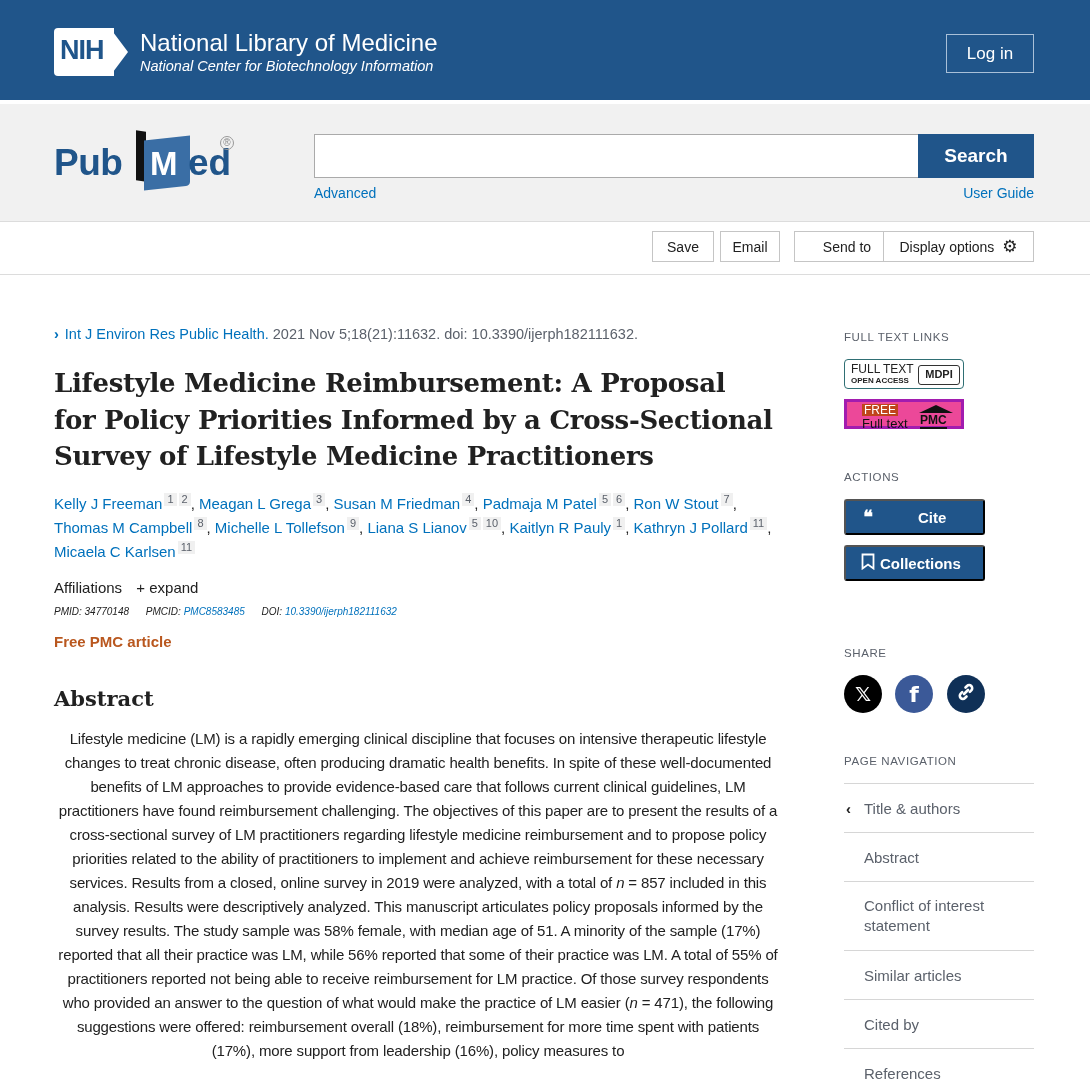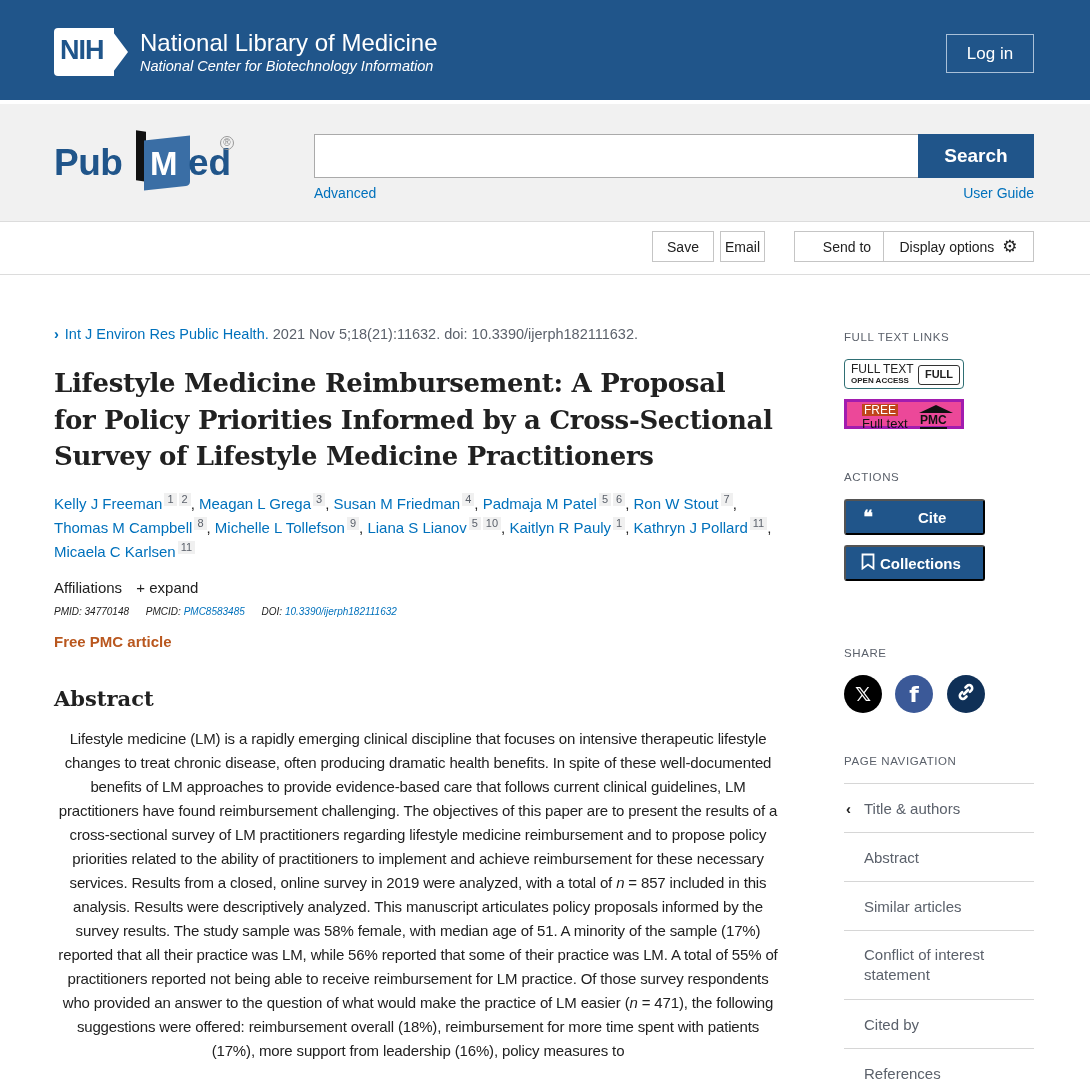--- a/index.html
+++ b/index.html
@@ -29,21 +29,21 @@
   .pubmed-logo .reg { position: absolute; left: 166px; top: 8px; font-size: 14px; color: #888; border: 1px solid #999; border-radius: 50%; width: 14px; height: 14px; line-height: 12px; text-align: center; font-size: 10px; }
   .search-input { position: absolute; left: 314px; top: 30px; width: 605px; height: 44px; border: 1px solid #aaa; background: #fff; font-size: 16px; padding: 0 10px; }
   .search-btn { position: absolute; left: 918px; top: 30px; width: 116px; height: 44px; background: #20558a; color: #fff; font-size: 19px; font-weight: bold; border: none; display: flex; align-items: center; justify-content: center; }
   .adv-link { position: absolute; left: 314px; top: 81px; font-size: 14px; color: #0071bc; }
   .guide-link { position: absolute; right: 56px; top: 81px; font-size: 14px; color: #0071bc; }
 
   
   .toolbar { position: absolute; left: 0; top: 219px; width: 1090px; height: 56px; border-bottom: 1px solid #dcdcdc; }
   .tbtn { position: absolute; top: 12px; height: 31px; border: 1px solid #c5c5c5; background: #fff; font-size: 14px; color: #212121; display: flex; align-items: center; justify-content: center; }
   .tbtn.save { left: 652px; width: 62px; }
-  .tbtn.email { left: 720px; width: 45px; }
+  .tbtn.email { left: 720px; width: 60px; }
   .tbtn.send { left: 794px; width: 106px; }
   .tbtn.display { left: 883px; width: 151px; }
   .gear { margin-left: 8px; font-size: 17px; line-height: 1; }
 
   
   .citation { position: absolute; left: 54px; top: 326px; font-size: 14.5px; color: #5b616b; white-space: nowrap; }
   .citation .chev { color: #0071bc; margin-right: 6px; font-weight: bold; }
   .citation .journal { color: #0071bc; }
   .title { position: absolute; left: 54px; top: 365px; width: 720px; font-family: "DejaVu Serif", "Liberation Serif", serif; font-size: 26px; font-weight: bold; line-height: 36.5px; color: #212121; letter-spacing: -0.3px; }
   .authors { position: absolute; left: 54px; top: 492px; width: 730px; font-size: 15px; line-height: 24px; color: #212121; }
@@ -148,21 +148,21 @@
 
 <div class="free-pmc">Free PMC article</div>
 
 <h2 class="abs-h">Abstract</h2>
 <p class="abs-text"><span>Lifestyle medicine (LM) is a rapidly emerging clinical discipline that focuses on intensive therapeutic lifestyle changes to treat chronic disease, often producing dramatic health benefits. In spite of these well-documented benefits of LM approaches to provide evidence-based care that follows current clinical guidelines, LM practitioners have found reimbursement challenging. The objectives of this paper are to present the results of a cross-sectional survey of LM practitioners regarding lifestyle medicine reimbursement and to propose policy priorities related to the ability of practitioners to implement and achieve reimbursement for these necessary services. Results from a closed, online survey in 2019 were analyzed, with a total of </span><i>n</i><span> = 857 included in this analysis. Results were descriptively analyzed. This manuscript articulates policy proposals informed by the survey results. The study sample was 58% female, with median age of 51. A minority of the sample (17%) reported that all their practice was LM, while 56% reported that some of their practice was LM. A total of 55% of practitioners reported not being able to receive reimbursement for LM practice. Of those survey respondents who provided an answer to the question of what would make the practice of LM easier (</span><i>n</i><span> = 471), the following suggestions were offered: reimbursement overall (18%), reimbursement for more time spent with patients (17%), more support from leadership (16%), policy measures to</span></p>
 
 <div class="side-h" style="top:331px">FULL TEXT LINKS</div>
 <div class="ft-mdpi">
   <span class="a">FULL TEXT</span>
   <span class="b">OPEN ACCESS</span>
-  <span class="mdpi">FULL</span>
+  <span class="mdpi">MDPI</span>
 </div>
 <div class="ft-pmc">
   <span class="free">FREE</span>
   <span class="full">Full text</span>
   <span class="roof"></span>
   <span class="pmc">PMC</span>
 </div>
 
 <div class="side-h" style="top:471px">ACTIONS</div>
 <button class="act-btn cite" style="top:499px">
@@ -199,25 +199,25 @@
 
 <div class="side-h" style="top:755px">PAGE NAVIGATION</div>
 <div class="nav-list">
   <div class="nav-item" style="height:49px">
     <span class="chev">‹</span>
     <span>Title &amp; authors</span>
   </div>
   <div class="nav-item" style="height:49px">
     <span>Abstract</span>
   </div>
-  <div class="nav-item" style="height:49px">
-    <span>Similar articles</span>
-  </div>
   <div class="nav-item" style="height:69px; line-height:20px">
     <span style="width:150px">Conflict of interest statement</span>
   </div>
   <div class="nav-item" style="height:49px">
+    <span>Similar articles</span>
+  </div>
+  <div class="nav-item" style="height:49px">
     <span>Cited by</span>
   </div>
   <div class="nav-item" style="height:49px">
     <span>References</span>
   </div>
 </div>
 
 </body></html>

